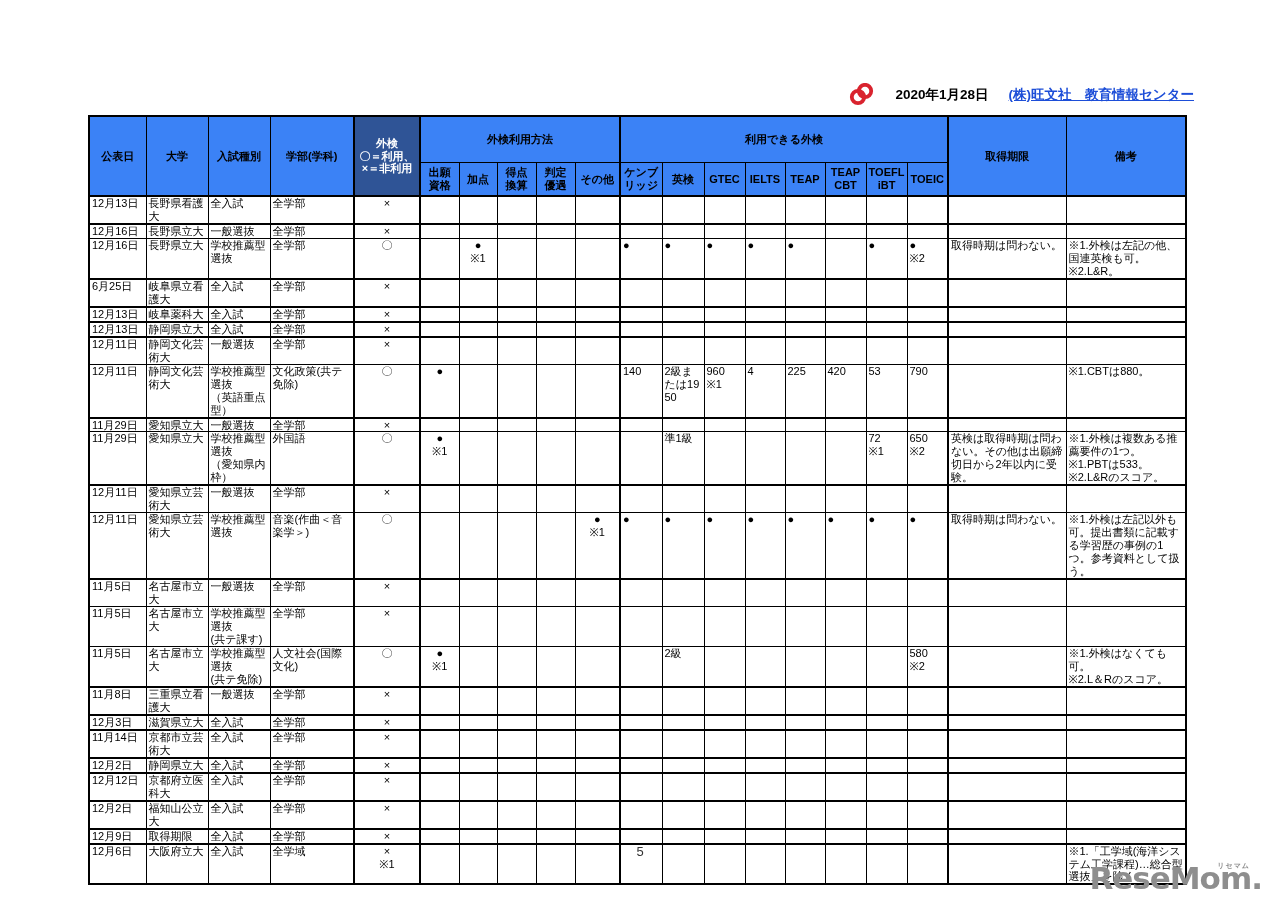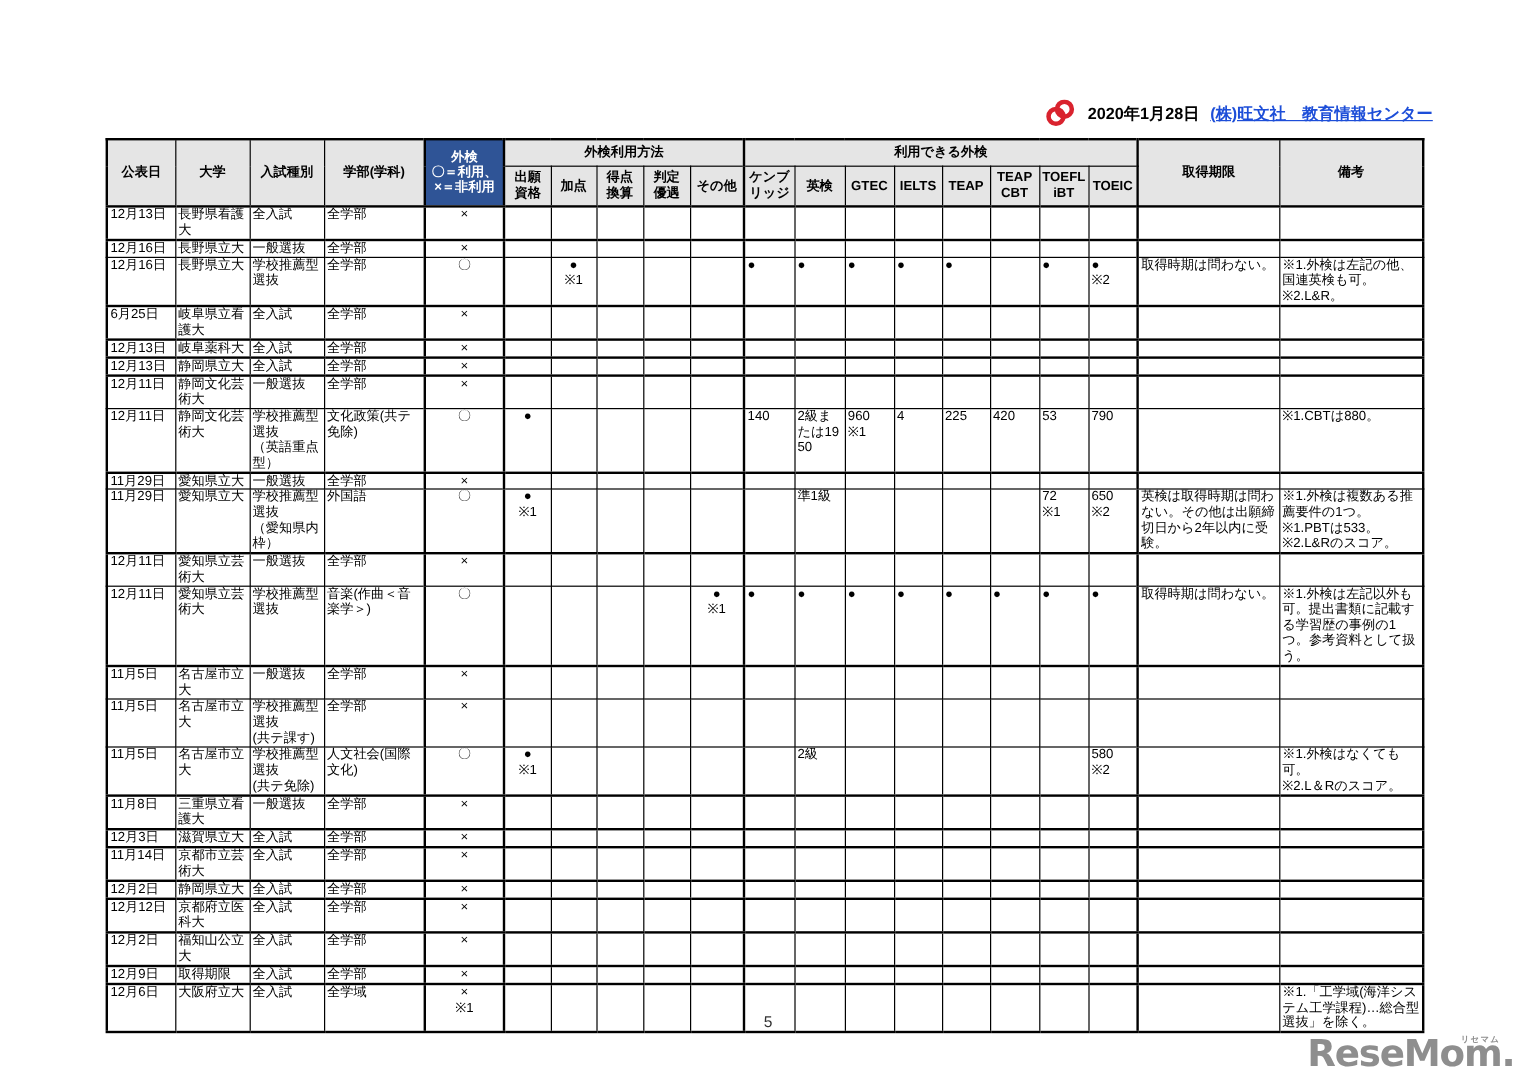--- a/index.html
+++ b/index.html
@@ -4,38 +4,38 @@
 <style>
   html,body{margin:0;padding:0;}
   body{
     width:1280px;height:899px;background:#ffffff;position:relative;
     font-family:"Liberation Sans",sans-serif;color:#000;
     overflow:hidden;
   }
   
   .doc-header{
     position:absolute;top:83px;right:86px;
-    display:flex;align-items:center;gap:9px;
+    display:flex;align-items:center;gap:20px;
     font-size:13.5px;font-weight:bold;
   }
   .logo-mark{display:inline-flex;align-items:center;}
   .org-link{color:#1d4ed8;text-decoration:underline;cursor:pointer;}
   
   table.exam-table{
     position:absolute;left:88px;top:115px;
     border-collapse:collapse;table-layout:fixed;
     border:2px solid #000;
     font-size:11px;
   }
   .exam-table th{
-    background:#e5e5e5;font-weight:bold;text-align:center;vertical-align:middle;
+    background:#3b82f6;font-weight:bold;text-align:center;vertical-align:middle;
     border:1px solid #000;padding:1px 2px;line-height:1.15;white-space:pre-line;
     font-size:11px;overflow:hidden;
   }
-  .exam-table thead tr.group-row th{height:13px;padding:4px 2px;}
+  .exam-table thead tr.group-row th{height:13px;padding:16px 2px;}
   .exam-table thead tr.sub-row th{height:30px;}
   .exam-table thead tr:last-child th, .exam-table thead th[rowspan]{border-bottom:2px solid #000;}
   .exam-table th.gaiken-head{background:#2f5496;color:#ffffff;}
   .exam-table td{
     border:1px solid #000;vertical-align:top;padding:0 2px;
     line-height:1.18;white-space:pre-line;word-break:break-all;overflow:hidden;
   }
   .al-l{text-align:left}.al-r{text-align:left}.al-c{text-align:center}
   .bL{border-left:2px solid #000 !important;}
   tr.thick > td{border-bottom:2px solid #000;}

